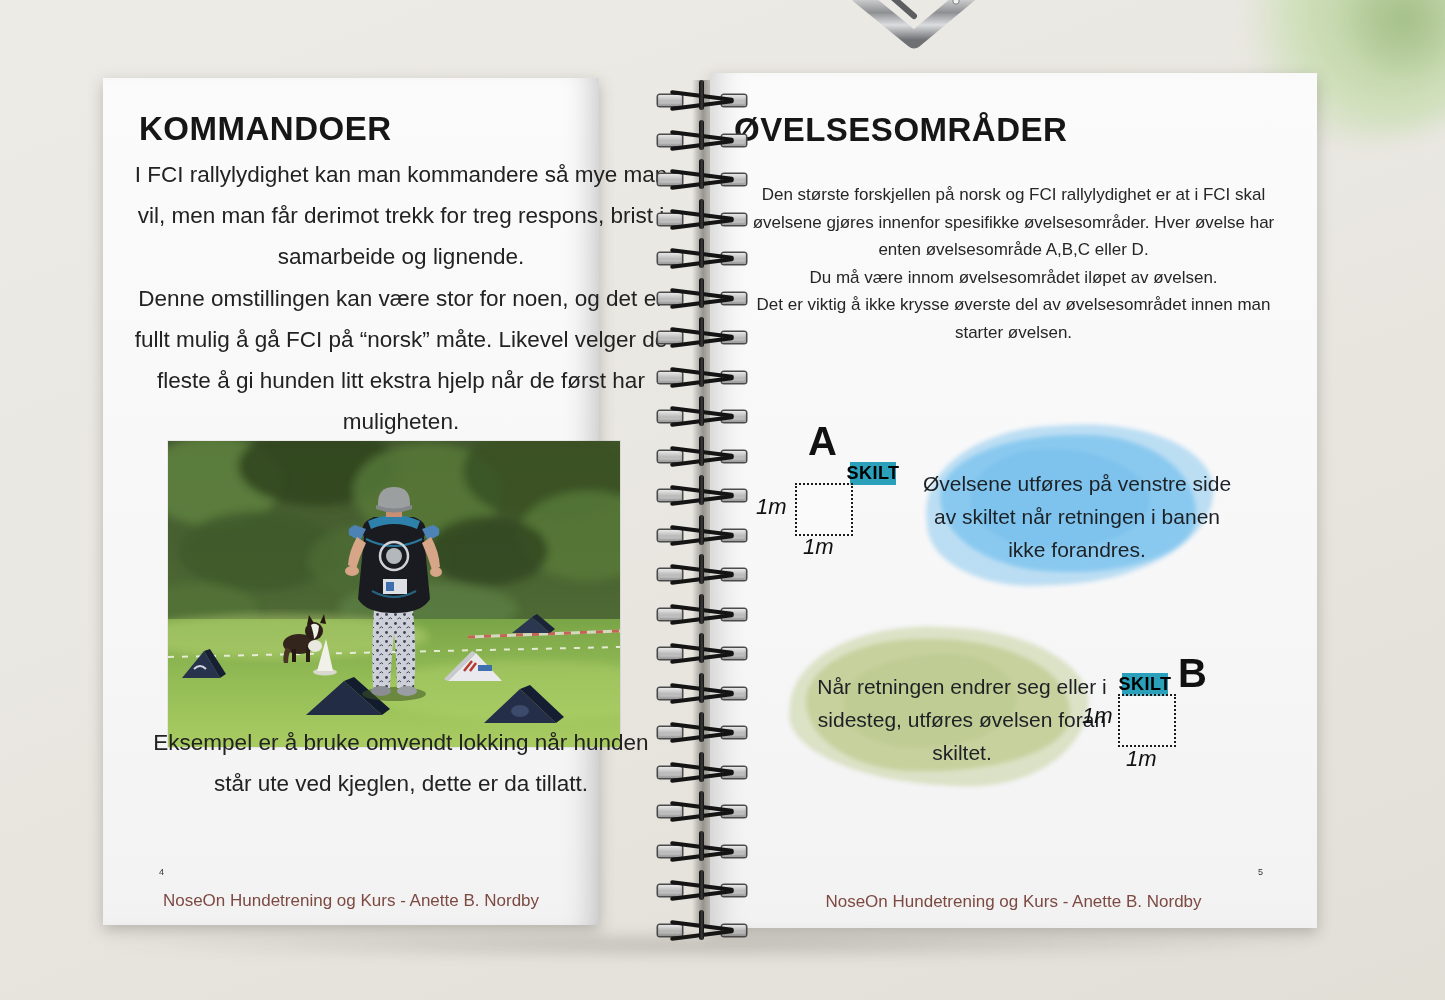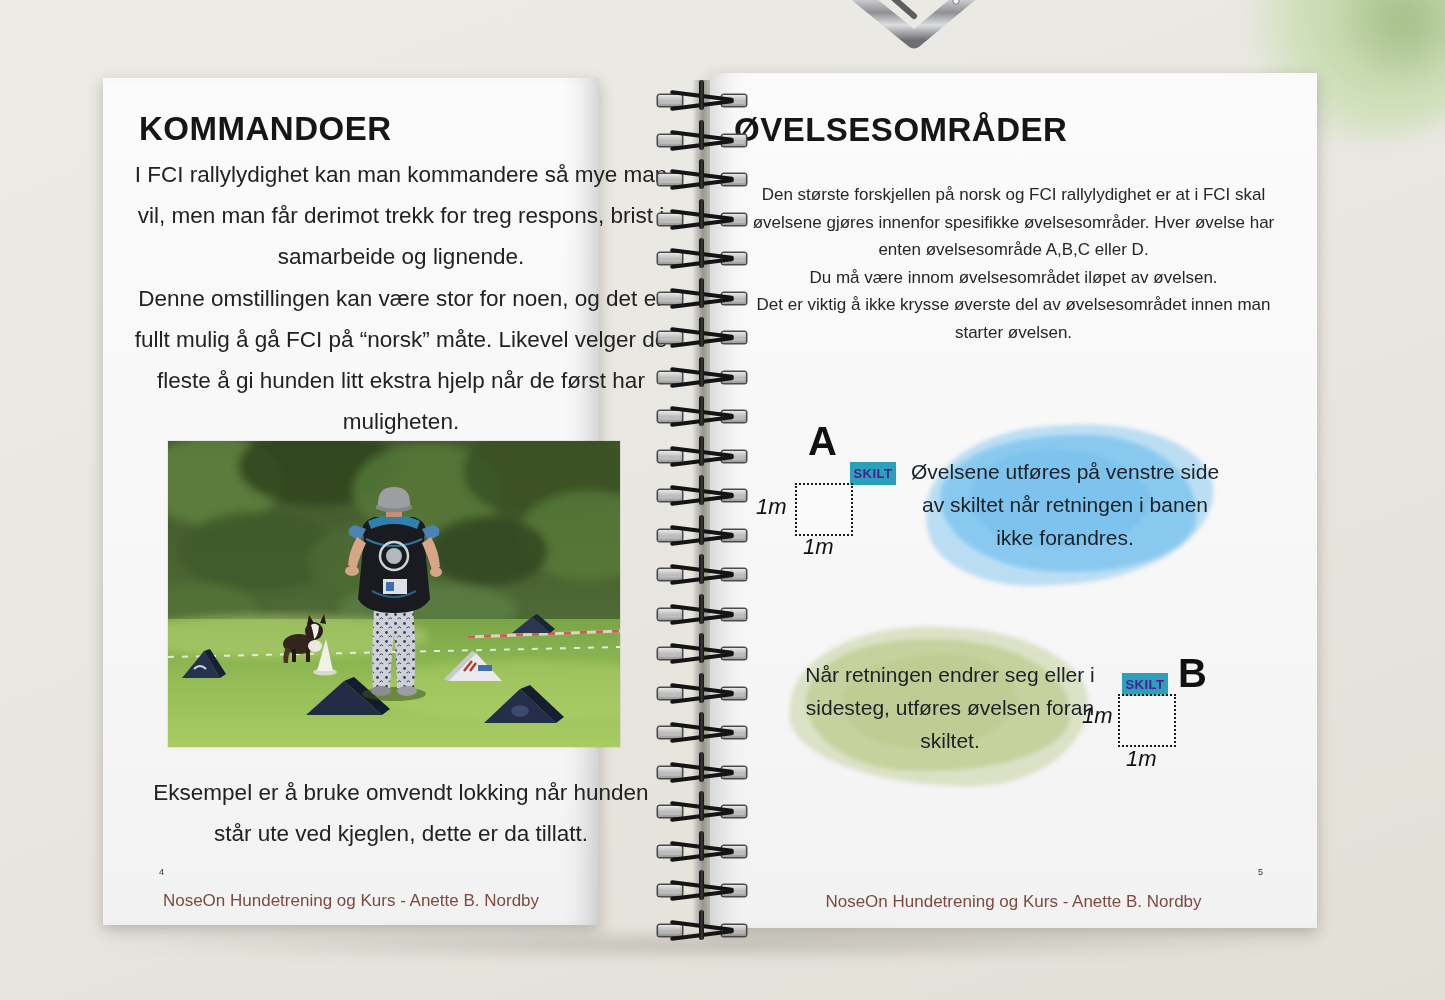--- a/index.html
+++ b/index.html
@@ -27,42 +27,42 @@
   .seam{position:absolute;left:692px;top:80px;width:22px;height:848px;
     background:linear-gradient(90deg,rgba(0,0,0,0),rgba(30,28,25,.38) 50%,rgba(0,0,0,0));}
 
   h1.page-title{position:absolute;margin:0;font-size:33px;font-weight:bold;letter-spacing:.5px;color:#161616;}
   .page.left h1.page-title{left:36px;top:32px;}
   .page.right h1.page-title{left:24px;top:38px;text-align:center;}
 
   .body{position:absolute;margin:0;font-size:22.5px;line-height:41px;text-align:center;color:#222;}
   .p1{left:24px;top:76px;width:548px;}
   .p2{left:24px;top:200px;width:548px;}
-  .caption{left:36px;top:694px;width:524px;}
+  .caption{left:36px;top:644px;width:524px;}
 
   .photo{position:absolute;left:65px;top:363px;width:452px;height:306px;background:#6d9643;
     box-shadow:0 0 0 1px rgba(0,0,0,.06);}
   .photo svg{display:block;}
 
   .pagenum{position:absolute;font-size:9px;color:#333;}
   .pagenum.l{left:56px;top:789px;}
   .pagenum.r{left:548px;top:794px;}
   .footer{position:absolute;left:0;width:100%;text-align:center;font-size:17px;color:var(--maroon,#7d4a42);}
   .page.left .footer{top:813px;}
   .page.right .footer{top:819px;}
 
   .intro{position:absolute;margin:0;left:21px;top:108px;width:565px;font-size:17px;line-height:27.5px;
     text-align:center;color:#262626;white-space:pre-line;}
 
   .big-letter{position:absolute;font-size:40px;font-weight:bold;color:#111;letter-spacing:1px;}
   .letter-a{left:98px;top:346px;}
   .letter-b{left:468px;top:578px;}
 
-  .skilt{position:absolute;width:46px;height:23px;background:var(--teal,#2aa0ba);color:#4c1d95;
-    font-size:13px;font-weight:bold;display:flex;align-items:center;justify-content:center;letter-spacing:.5px;}
+  .skilt{position:absolute;width:46px;height:23px;background:var(--teal,#2aa0ba);color:#000000;
+    font-size:18px;font-weight:bold;display:flex;align-items:center;justify-content:center;letter-spacing:.5px;}
   .skilt-a{left:140px;top:389px;}
   .skilt-b{left:412px;top:600px;}
 
   .dashed-square{position:absolute;width:54px;height:49px;border:2.5px dotted #1b1b1b;background:rgba(255,255,255,.35);}
   .square-a{left:85px;top:410px;}
   .square-b{left:408px;top:621px;}
 
   .dim{position:absolute;font-size:22px;color:#111;font-style:italic;}
   .dim-a-left{left:46px;top:421px;}
   .dim-a-bottom{left:93px;top:461px;}
@@ -79,21 +79,21 @@
   .blob-blue .b3{left:50px;top:30px;right:70px;bottom:45px;background:#79c0ec;opacity:.7;
     border-radius:50% 50% 60% 40% / 55% 45% 55% 45%;transform:rotate(5deg);}
   .blob-green{left:74px;top:550px;width:312px;height:172px;}
   .blob-green .b1{left:6px;top:4px;right:8px;bottom:10px;background:var(--green-blob,#c6d19e);opacity:.55;
     border-radius:52% 48% 44% 56% / 58% 46% 60% 42%;transform:rotate(3deg);}
   .blob-green .b2{left:22px;top:16px;right:26px;bottom:24px;background:var(--green-blob,#c6d19e);
     border-radius:46% 54% 56% 44% / 50% 58% 44% 56%;}
   .blob-green .b3{left:60px;top:32px;right:80px;bottom:48px;background:#bcc98f;opacity:.75;
     border-radius:55% 45% 50% 50% / 45% 55% 50% 50%;transform:rotate(-4deg);}
 
-  .note{position:absolute;margin:0;font-size:21px;line-height:33px;text-align:center;color:#1c2125;}
+  .note{position:absolute;margin:12px;font-size:21px;line-height:33px;text-align:center;color:#1c2125;}
   .note-blue{left:196px;top:382px;width:318px;}
   .note-green{left:90px;top:585px;width:300px;}
 
   
   .spiral{position:absolute;left:654px;top:86px;width:96px;height:872px;}
   .ring{position:absolute;left:0;width:96px;height:17px;}
   .ring .tab{position:absolute;top:3px;width:24px;height:11px;border-radius:2px;
     background:linear-gradient(180deg,#e8e8e8 0%,#b9b9b9 55%,#d5d5d5 100%);
     box-shadow:0 0 0 1.5px #4a4a4a, inset 0 -2px 2px rgba(0,0,0,.25);}
   .ring .tl{left:4px;} .ring .tr{right:4px;}

